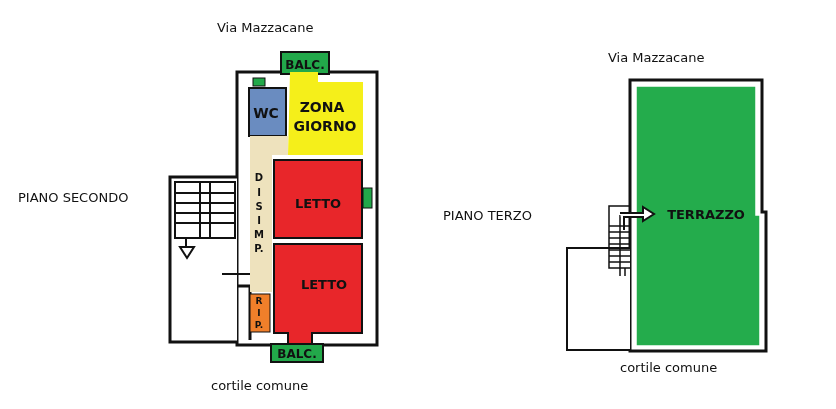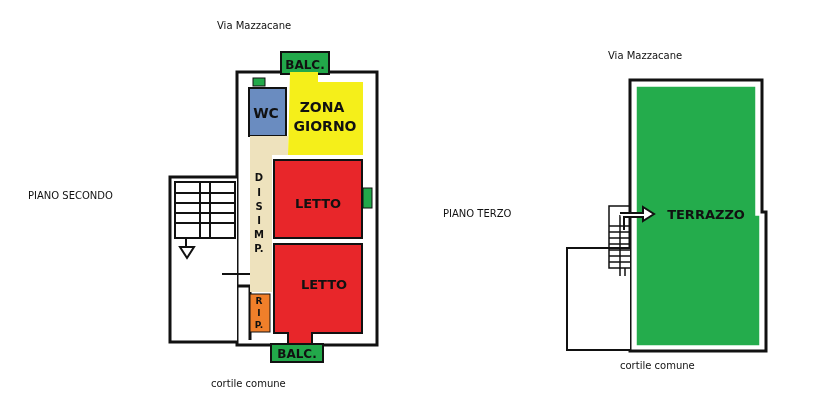--- a/index.html
+++ b/index.html
@@ -1,25 +1,25 @@
 <!DOCTYPE html>
 <html><head>
 <meta charset="utf-8">
 <style>
   html,body{margin:0;padding:0;background:#ffffff;}
   body{width:836px;height:409px;position:relative;overflow:hidden;font-family:"DejaVu Sans",sans-serif;}
-  .lbl{position:absolute;color:#111;font-size:10px;white-space:nowrap;}
+  .lbl{position:absolute;color:#111;font-size:13px;white-space:nowrap;}
   svg{position:absolute;left:0;top:0;}
   .room-text{font-family:"DejaVu Sans",sans-serif;font-weight:bold;fill:#111;}
 </style>
 </head>
 <body>
 
 <div class="lbl" style="left:217px;top:20px;">Via Mazzacane</div>
-<div class="lbl" style="left:28px;top:190px;">PIANO SECONDO</div>
+<div class="lbl" style="left:18px;top:190px;">PIANO SECONDO</div>
 <div class="lbl" style="left:211px;top:378px;">cortile comune</div>
 
 <div class="lbl" style="left:608px;top:50px;">Via Mazzacane</div>
 <div class="lbl" style="left:443px;top:208px;">PIANO TERZO</div>
 <div class="lbl" style="left:620px;top:360px;">cortile comune</div>
 
 <svg width="836" height="409" viewBox="0 0 836 409">
 
   <g>
 

